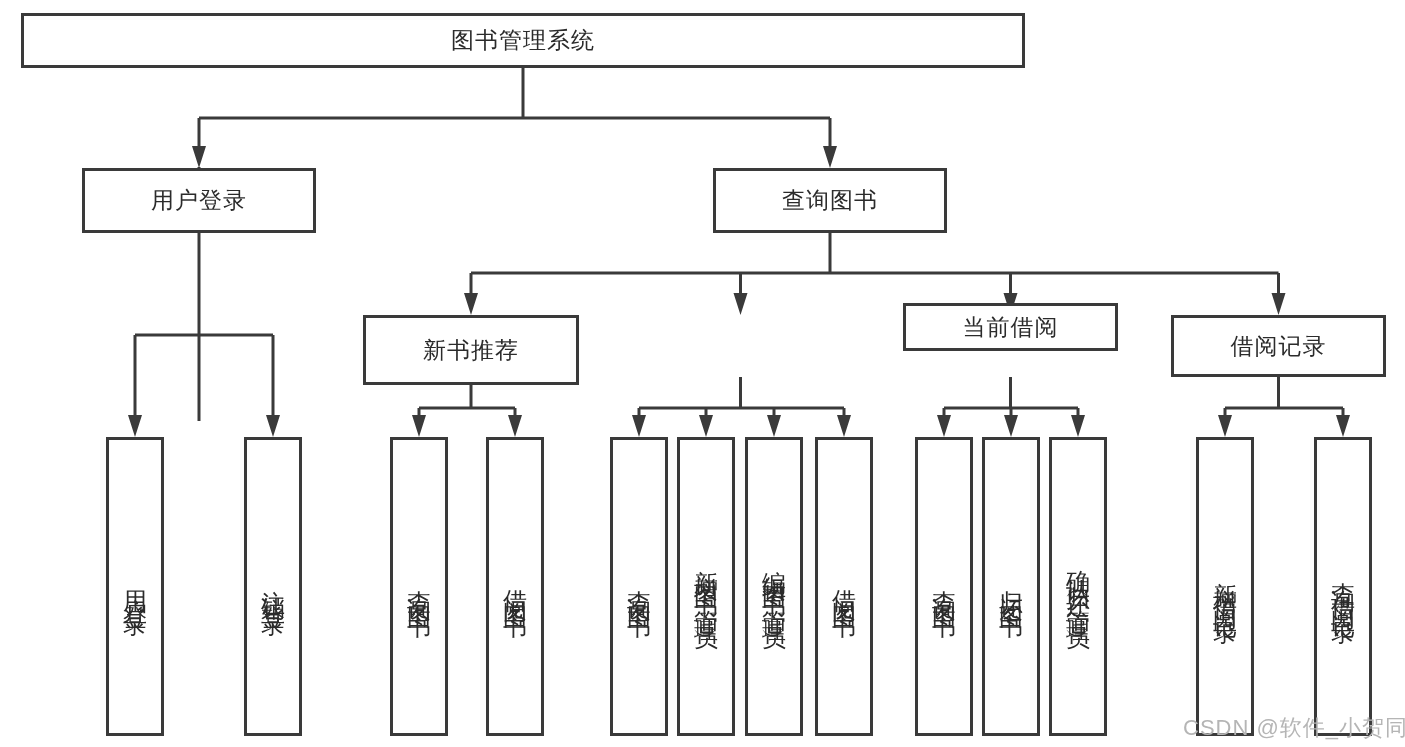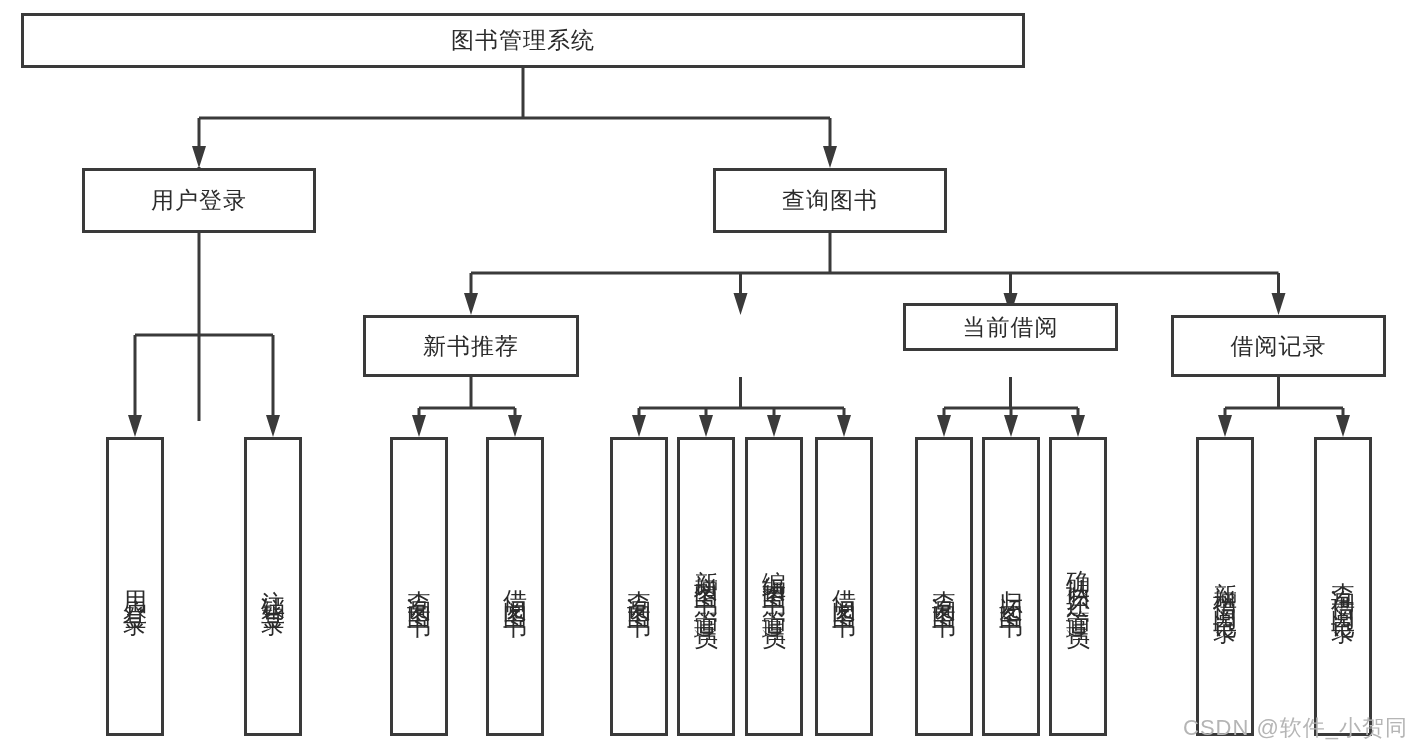--- a/index.html
+++ b/index.html
@@ -81,21 +81,21 @@
       M937 415 h14 L944 437 z  M1004 415 h14 L1011 437 z
       M1071 415 h14 L1078 437 z
       M1218 415 h14 L1225 437 z  M1336 415 h14 L1343 437 z"></path>
   </svg>
 
   <div class="box" style="left:21px;top:13px;width:1004px;height:55px">图书管理系统</div>
 
   <div class="box" style="left:82px;top:168px;width:234px;height:65px">用户登录</div>
   <div class="box" style="left:713px;top:168px;width:234px;height:65px">查询图书</div>
 
-  <div class="box" style="left:363px;top:315px;width:216px;height:62px">新书推荐</div>
+  <div class="box" style="left:363px;top:315px;width:216px;height:70px">新书推荐</div>
   <div class="box" style="left:903px;top:303px;width:215px;height:48px">当前借阅</div>
   <div class="box" style="left:1171px;top:315px;width:215px;height:62px">借阅记录</div>
 
   <div class="vbox" style="left:106px;top:437px;width:58px;height:299px">用户登录</div>
   <div class="vbox" style="left:244px;top:437px;width:58px;height:299px">注销登录</div>
 
   <div class="vbox" style="left:390px;top:437px;width:58px;height:299px">查询图书</div>
   <div class="vbox" style="left:486px;top:437px;width:58px;height:299px">借阅图书</div>
 
   <div class="vbox" style="left:610px;top:437px;width:58px;height:299px">查询图书</div>

